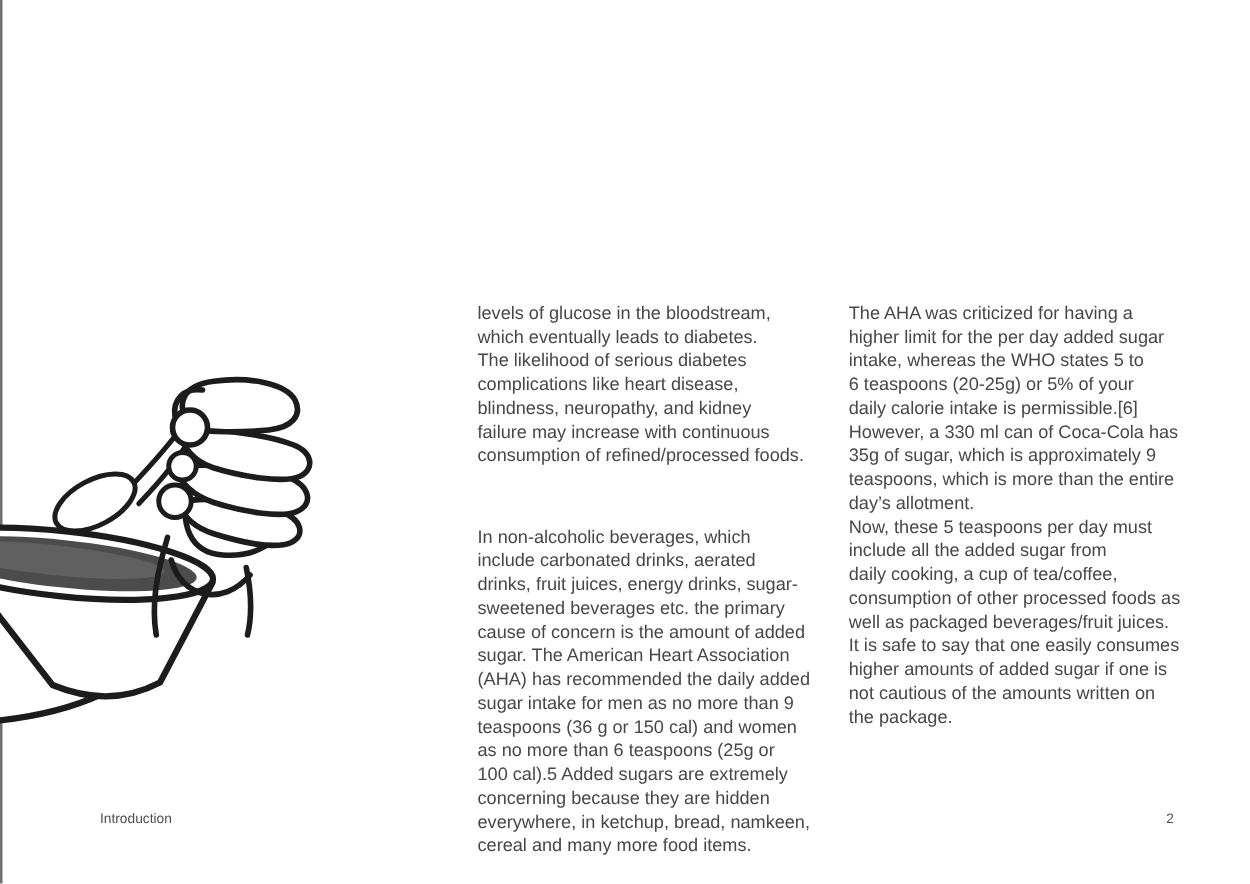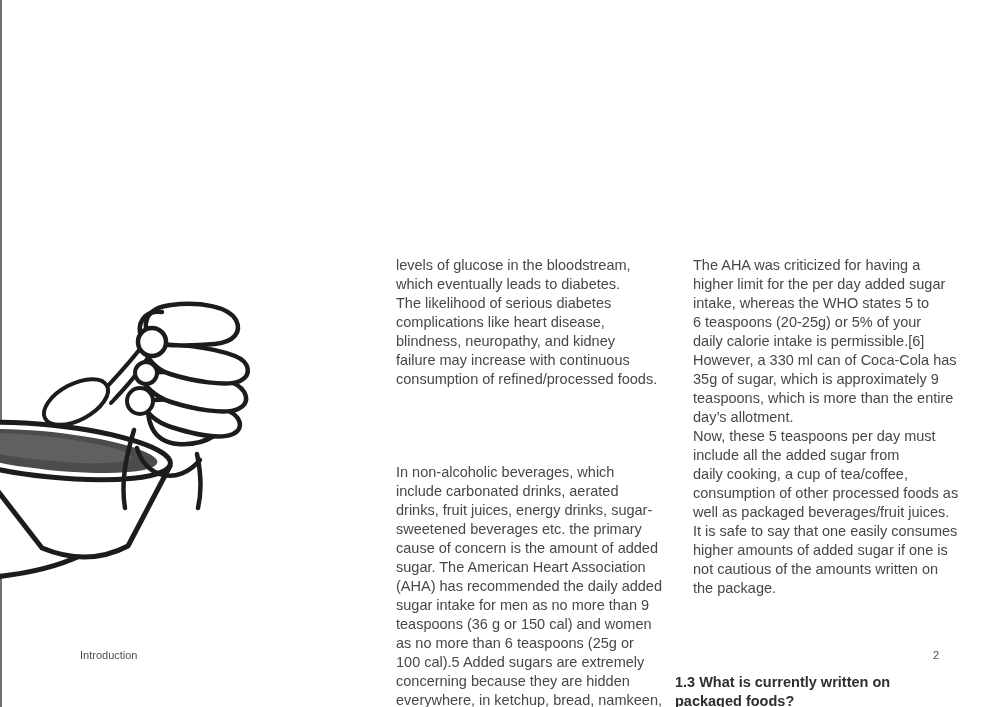--- a/index.html
+++ b/index.html
@@ -15,21 +15,21 @@
     background:var(--edge,#6f6f6f);
   }
   .col{
     position:absolute;top:200px;
     font-size:14.5px;line-height:19px;
     color:var(--body-text,#474747);
     white-space:pre;
   }
   #col-left{left:378px;width:285px;}
   #col-right{left:675px;width:285px;}
-  .para{margin:18px;white-space:pre;}
+  .para{margin:4px;white-space:pre;}
   .heading{
     margin:19px 0 0 0;
     font-weight:bold;
     color:var(--heading-text,#2e2e2e);
     white-space:pre;
   }
   .footer-label{
     position:absolute;top:648px;
     font-size:11px;line-height:14px;
     color:var(--footer-text,#4f4f4f);
@@ -123,21 +123,19 @@
 day’s allotment.
 Now, these 5 teaspoons per day must
 include all the added sugar from
 daily cooking, a cup of tea/coffee,
 consumption of other processed foods as
 well as packaged beverages/fruit juices.
 It is safe to say that one easily consumes
 higher amounts of added sugar if one is
 not cautious of the amounts written on
 the package.</p>
-    <p class="heading">1.3 What is currently written on
-packaged foods?</p>
     
   </div>
 
   <div class="footer-label" id="footer-left">Introduction</div>
   <div class="footer-label" id="footer-page">2</div>
 
 </div>
 
 </body></html>

